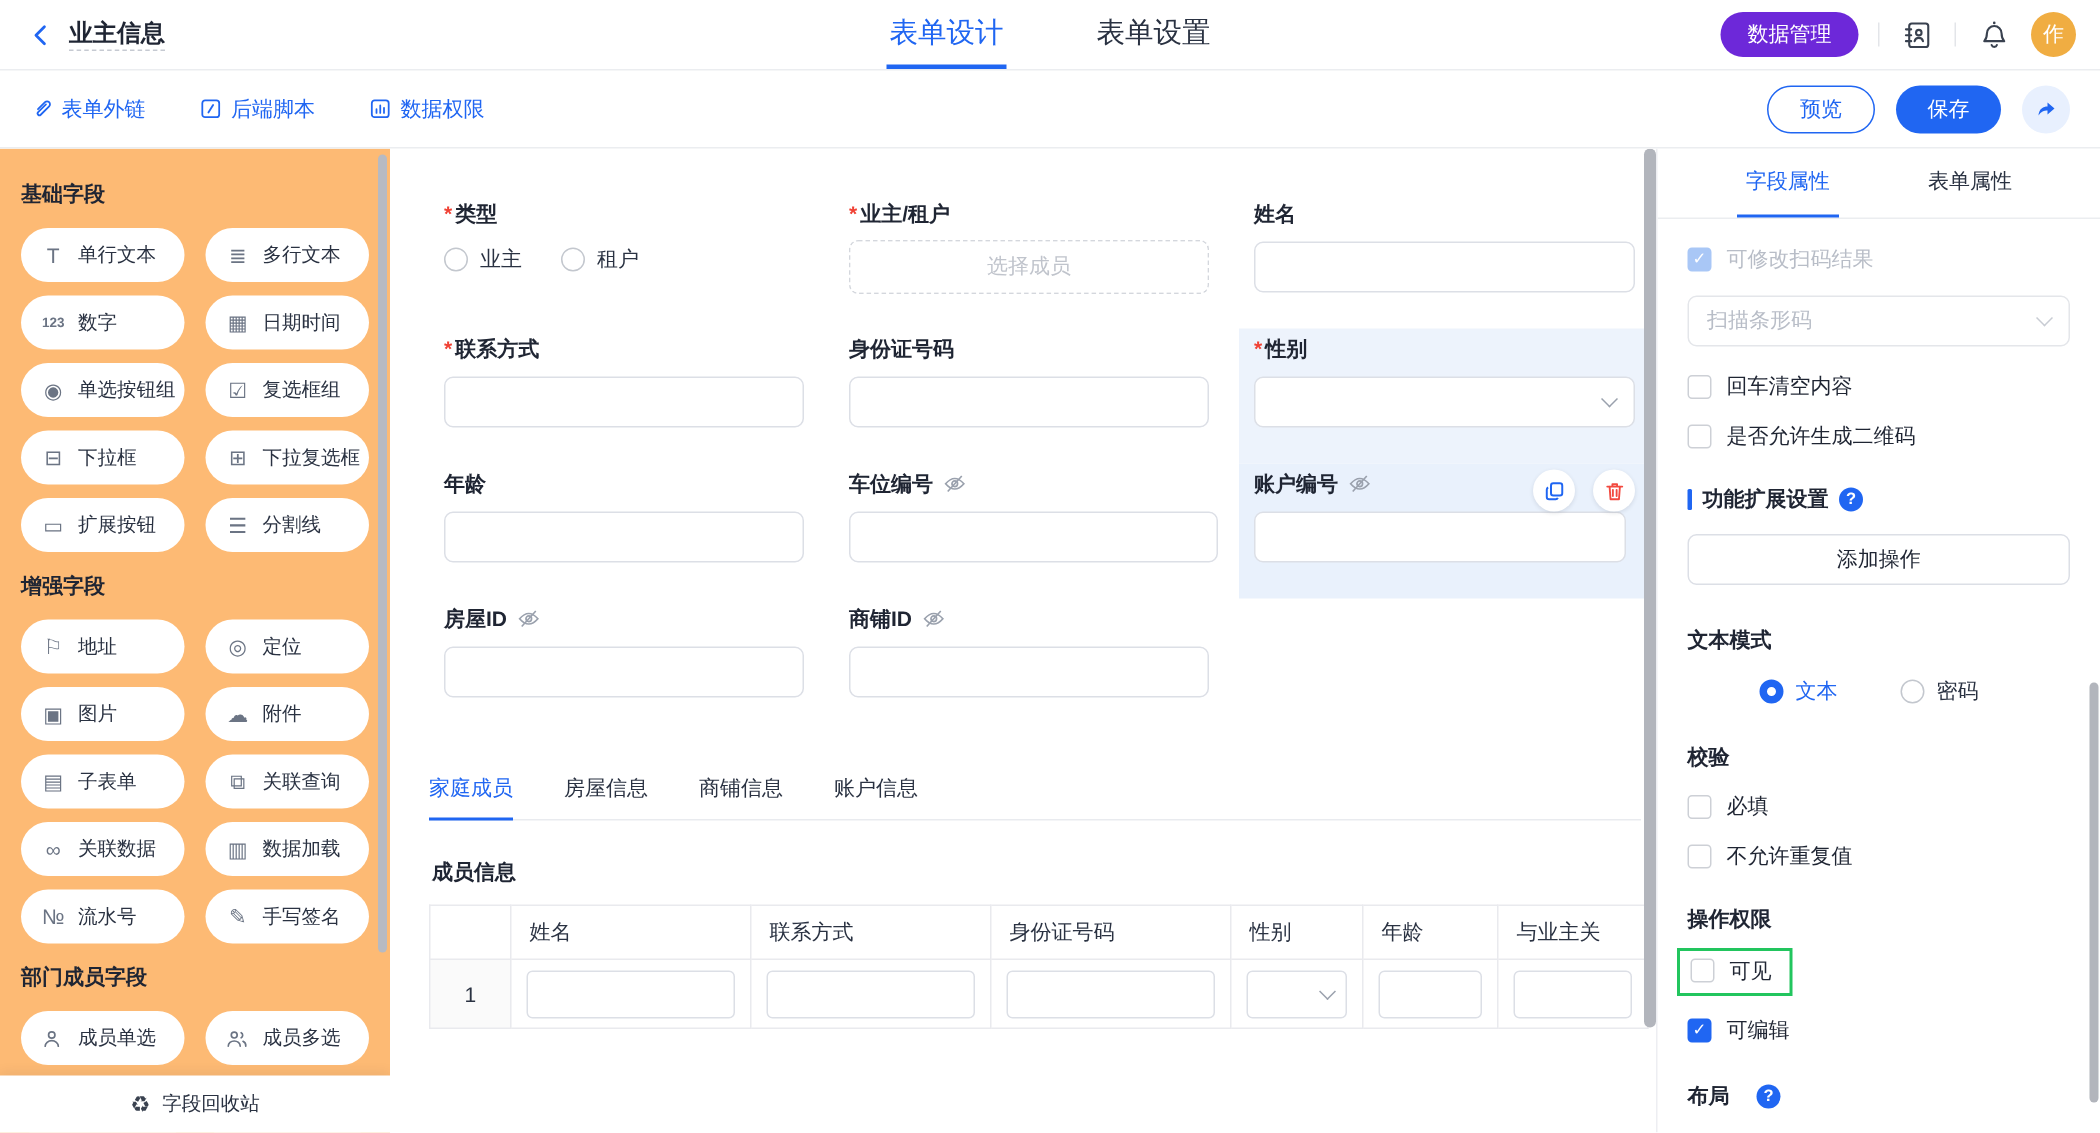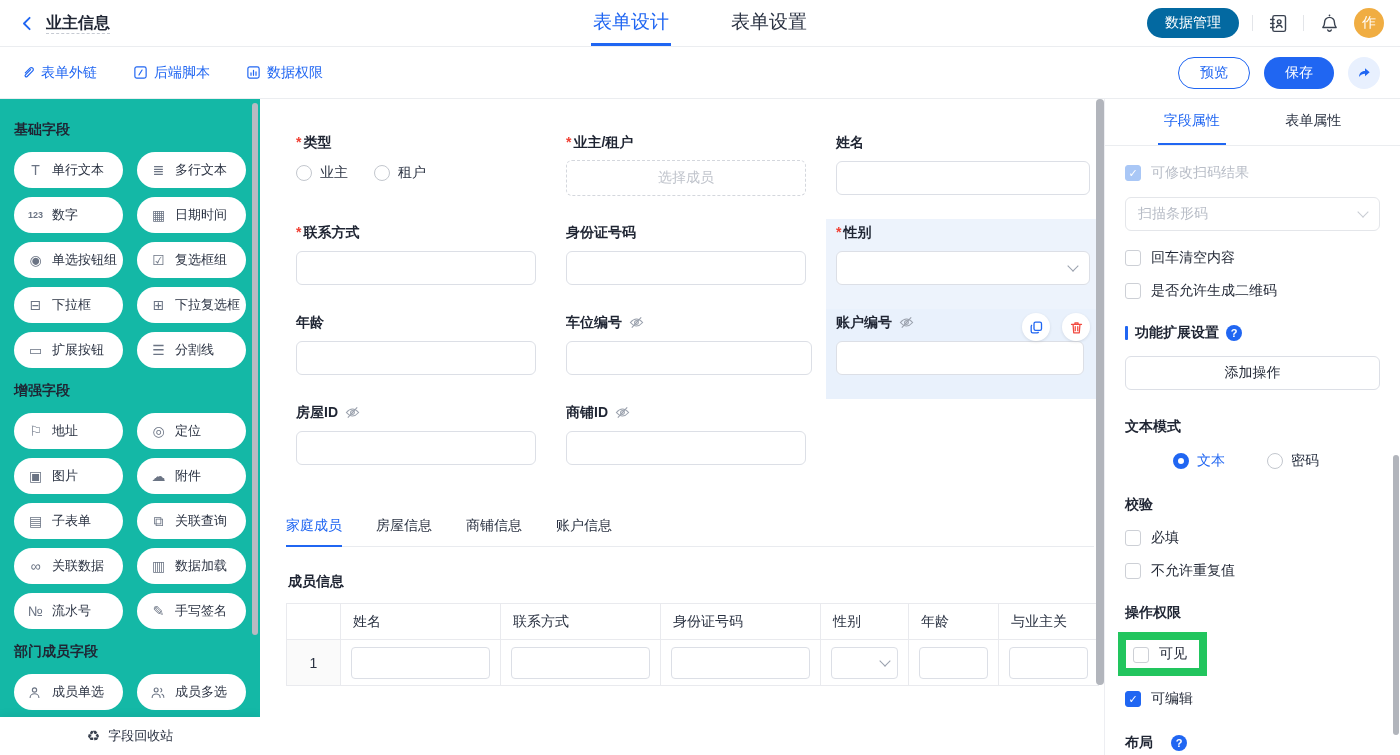--- a/index.html
+++ b/index.html
@@ -15,21 +15,21 @@
   .header { height:47px; min-height:47px; background:#fff; border-bottom:1px solid #ebedf0;
     display:flex; align-items:center; position:relative; z-index:5; }
   .back-btn { margin-left:16px; width:22px; height:22px; display:flex; align-items:center; justify-content:center; cursor:pointer; }
   .page-title { font-size:16px; font-weight:bold; margin-left:8px; padding-bottom:0;
     border-bottom:1px dashed #c6cad2; line-height:20px; }
   .header-tabs { position:absolute; left:50%; transform:translateX(-50%); height:100%; display:flex; gap:58px; }
   .htab { height:100%; display:flex; align-items:center; font-size:19px; color:#2a3242; cursor:pointer;
     border-bottom:3px solid transparent; padding:0 2px; }
   .htab.active { color:#2066f2; border-bottom-color:#2066f2; }
   .header-right { margin-left:auto; display:flex; align-items:center; padding-right:16px; gap:13px; }
-  .green-pill { background:#0369a1; color:#fff; border:none; border-radius:17px; height:30px;
+  .green-pill { background:#6d28d9; color:#fff; border:none; border-radius:17px; height:30px;
     padding:0 18px; font-size:14px; cursor:pointer; font-family:inherit; }
   .vdiv { width:1px; height:16px; background:#e3e5e9; }
   .hicon { width:24px; height:24px; display:flex; align-items:center; justify-content:center; cursor:pointer; }
   .avatar { width:30px; height:30px; border-radius:50%; background:#f0ad42; color:#fff;
     display:flex; align-items:center; justify-content:center; font-size:14px; cursor:pointer; }
 
   
   .toolbar { height:52px; min-height:52px; background:#fff; border-bottom:1px solid #ebedf0;
     display:flex; align-items:center; padding:0 20px; z-index:4; }
   .tool-links { display:flex; gap:36px; }
@@ -39,21 +39,21 @@
     border-radius:16px; font-size:14px; cursor:pointer; font-family:inherit; }
   .btn-primary { height:32px; padding:0 21px; border:none; color:#fff; background:#2066f2;
     border-radius:16px; font-size:14px; cursor:pointer; font-family:inherit; }
   .btn-share { width:32px; height:32px; border-radius:50%; background:#e8f0fe; border:none;
     display:flex; align-items:center; justify-content:center; cursor:pointer; }
 
   
   .bodyrow { flex:1; display:flex; min-height:0; }
 
   
-  .sidebar { width:260px; min-width:260px; background:#14b8a6; position:relative; overflow:hidden;
+  .sidebar { width:260px; min-width:260px; background:#fdba74; position:relative; overflow:hidden;
     padding:14px 14px 0 14px; }
   .side-title { font-weight:bold; font-size:14px; color:#1f2533; margin:8px 0 13px 0; }
   .pill-grid { display:grid; grid-template-columns:1fr 1fr; gap:9px 14px; margin-bottom:14px; }
   .pill { background:#fff; border-radius:18px; height:36px; display:flex; align-items:center;
     padding-left:13px; gap:8px; font-size:13px; color:#2a3242; cursor:grab; white-space:nowrap; overflow:hidden; }
   .pill .icn { color:#6b7484; font-size:14px; width:17px; text-align:center; flex:none; line-height:1; }
   .pill .icn.sm { font-size:9px; font-weight:bold; letter-spacing:0; }
   .side-scroll { position:absolute; right:2px; top:4px; width:6px; height:532px; background:#b7bac2; border-radius:3px; }
   .recycle-bar { position:absolute; left:0; bottom:0; width:260px; height:38px; background:#fff;
     display:flex; align-items:center; justify-content:center; gap:8px; font-size:13px; color:#2a3242;
@@ -116,21 +116,21 @@
   .pselect { height:34px; border:1px solid #e4e6ea; border-radius:6px; display:flex; align-items:center;
     justify-content:space-between; padding:0 12px; color:#b8bdc7; margin:14px 0 18px; cursor:default; }
   .sec-head { display:flex; align-items:center; gap:7px; font-weight:bold; margin:24px 0 14px; }
   .sec-bar { width:3px; height:14px; background:#2066f2; border-radius:1px; }
   .qmark { width:16px; height:16px; border-radius:50%; background:#2066f2; color:#fff; font-size:11px;
     display:flex; align-items:center; justify-content:center; font-weight:bold; cursor:pointer; }
   .add-btn { width:100%; height:34px; border:1px solid #dcdfe6; border-radius:6px; background:#fff;
     font-size:14px; color:#1f2533; cursor:pointer; font-family:inherit; }
   .pradio-row { display:flex; gap:42px; padding-left:48px; margin:16px 0 6px; }
   .pradio-row .radio.sel span.rlab { color:#2066f2; }
-  .redbox { display:inline-flex; align-items:flex-end; gap:10px; border:8px solid #22c55e;
+  .redbox { display:inline-flex; align-items:flex-start; gap:10px; border:2px solid #22c55e;
     padding:5px 12px 5px 7px; margin:6px 0 2px -7px; }
   .panel-scroll { position:absolute; right:1px; top:356px; width:6px; height:280px; background:#b2b5bc; border-radius:3px; }
 
   .eye { margin-left:2px; display:inline-flex; }
   svg { display:block; }
 </style>
 </head>
 <body>
 
 <div class="app">

